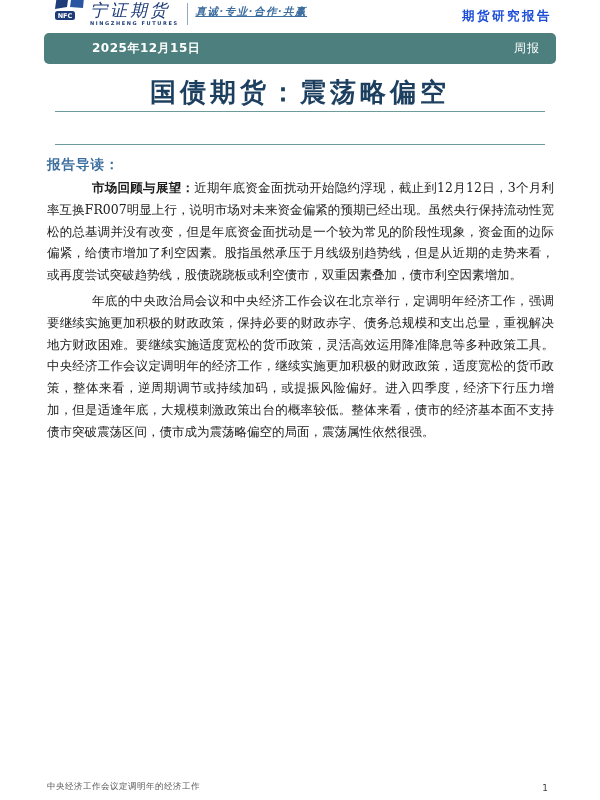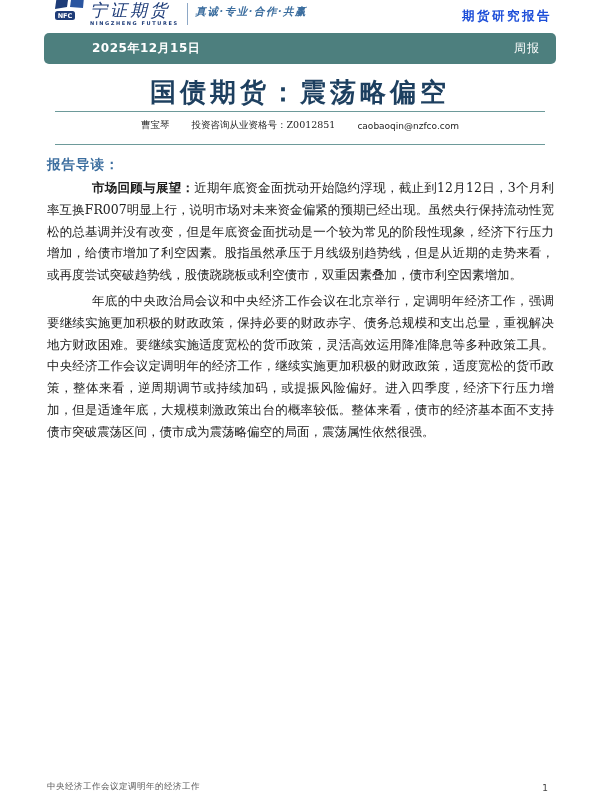--- a/index.html
+++ b/index.html
@@ -20,21 +20,21 @@
     font-family:"DejaVu Serif",serif; font-weight:normal; font-size:17px;
     color:#1e3c78; letter-spacing:3px; line-height:20px; font-style:italic;
   }
   .brand-en {
     font-family:"DejaVu Sans","Liberation Sans",sans-serif; font-size:5px;
     color:#1e3c78; letter-spacing:1.6px; line-height:7px; font-weight:bold;
   }
   .logo-divider { width:1px; height:22px; background:#8ea8c6; margin:0 8px 2px 8px; }
   .slogan {
     font-size:10.5px; color:#3c6e9f; font-style:italic; letter-spacing:1.5px;
-    margin-bottom:8px; font-weight:bold;
+    margin-bottom:8px; font-weight:bold;text-decoration:underline;
   }
   .report-type {
     position:absolute; right:48px; top:8px; font-size:12.5px; font-weight:bold;
     color:#1d4ed8; letter-spacing:2.5px;
   }
 
   
   .banner {
     position:absolute; left:44px; top:33px; width:512px; height:31px;
     background:#4d7f7e; border-radius:5px;
@@ -112,31 +112,26 @@
   </div>
 
   <div class="banner">
     <span class="banner-date">2025年12月15日</span>
     <span class="banner-issue">周报</span>
   </div>
 
   <div class="report-title">国债期货：震荡略偏空</div>
 
   <div class="rule rule-top"></div>
-  <div class="author-row">
-    <span>曹宝琴</span>
-    <span>投资咨询从业资格号：Z0012851</span>
-    <span class="author-email">caobaoqin@nzfco.com</span>
-  </div>
   <div class="rule rule-bottom"></div>
 
   <div class="summary-heading">报告导读：</div>
 
   <div class="summary-body">
-    <p><span class="para-lead">市场回顾与展望：</span><span>近期年底资金面扰动开始隐约浮现，截止到12月12日，3个月利率互换FR007明显上行，说明市场对未来资金偏紧的预期已经出现。虽然央行保持流动性宽松的总基调并没有改变，但是年底资金面扰动是一个较为常见的阶段性现象，经济下行压力增加，给债市增加了利空因素。股指虽然承压于月线级别趋势线，但是从近期的走势来看，或再度尝试突破趋势线，股债跷跷板或利空债市，双重因素叠加，债市利空因素增加。</span></p>
+    <p><span class="para-lead">市场回顾与展望：</span><span>近期年底资金面扰动开始隐约浮现，截止到12月12日，3个月利率互换FR007明显上行，说明市场对未来资金偏紧的预期已经出现。虽然央行保持流动性宽松的总基调并没有改变，但是年底资金面扰动是一个较为常见的阶段性现象，资金面的边际偏紧，给债市增加了利空因素。股指虽然承压于月线级别趋势线，但是从近期的走势来看，或再度尝试突破趋势线，股债跷跷板或利空债市，双重因素叠加，债市利空因素增加。</span></p>
     <p><span class="para-lead"></span><span>年底的中央政治局会议和中央经济工作会议在北京举行，定调明年经济工作，强调要继续实施更加积极的财政政策，保持必要的财政赤字、债务总规模和支出总量，重视解决地方财政困难。要继续实施适度宽松的货币政策，灵活高效运用降准降息等多种政策工具。中央经济工作会议定调明年的经济工作，继续实施更加积极的财政政策，适度宽松的货币政策，整体来看，逆周期调节或持续加码，或提振风险偏好。进入四季度，经济下行压力增加，但是适逢年底，大规模刺激政策出台的概率较低。整体来看，债市的经济基本面不支持债市突破震荡区间，债市成为震荡略偏空的局面，震荡属性依然很强。</span></p>
   </div>
 
 
   <div class="footer-disclaimer">中央经济工作会议定调明年的经济工作</div>
   <div class="footer-page">1</div>
 
 </div>
 
 </body></html>

